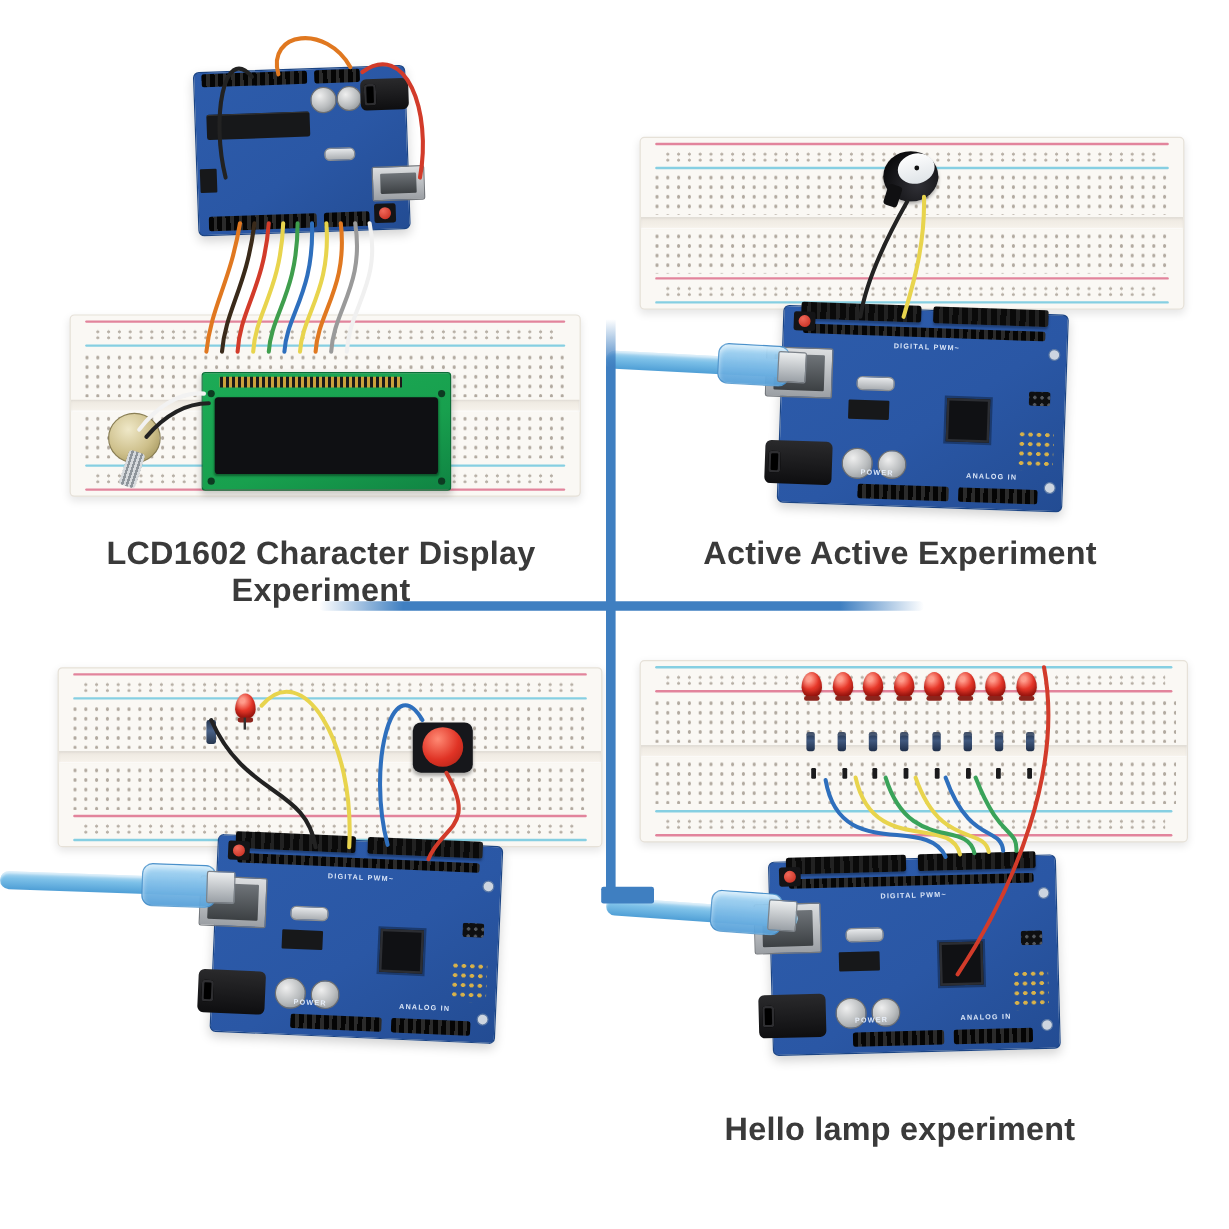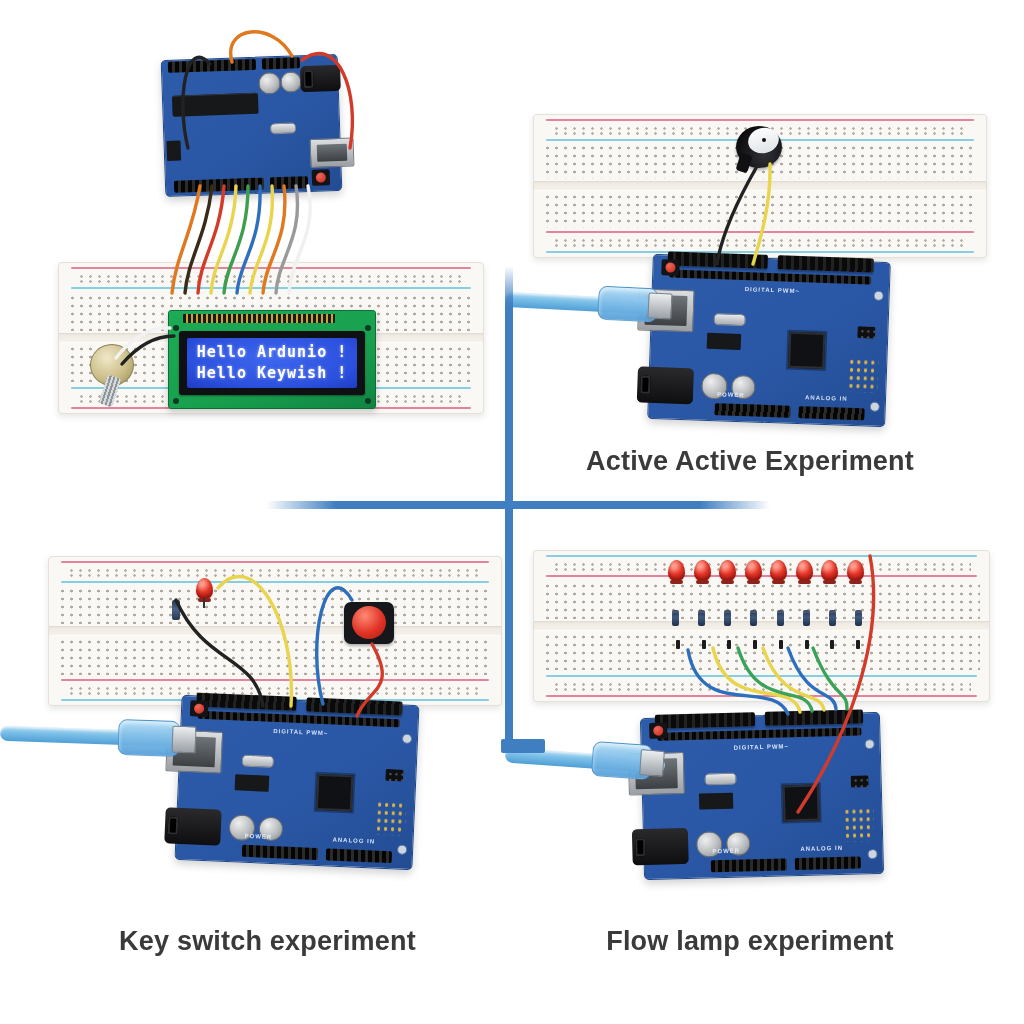--- a/index.html
+++ b/index.html
@@ -159,31 +159,28 @@
       </div>
     </div>
 
     <div class="lcd" style="left:168px;top:310px;width:206px;height:97px;">
       <div class="pins" style="left:14px;top:3px;width:152px;height:9px;"></div>
       <div class="mount" style="left:4px;top:14px;"></div>
       <div class="mount" style="right:4px;top:14px;"></div>
       <div class="mount" style="left:4px;bottom:4px;"></div>
       <div class="mount" style="right:4px;bottom:4px;"></div>
       <div class="bezel" style="left:10px;top:20px;width:186px;height:64px;"></div>
-      <div class="screen" style="left:18px;top:27px;width:170px;height:50px;">
-        <div class="row">Hello Ardunio !</div>
-        <div class="row">Hello Keywish !</div>
-      </div>
     </div>
 
     <div class="pot" style="left:90px;top:344px;width:52px;height:70px;">
       <div class="body"></div>
       <div class="shaft"></div>
     </div>
 
+    <h2 class="caption" style="left:15px;top:446px;width:505px;">LCD1602 Character Display Experiment</h2>
   </div>
 
   <div class="quad">
 
     <div class="breadboard" style="left:533px;top:114px;width:452px;height:142px;">
       <div class="rail red-first" style="top:3px;">
         <span class="line-a"></span>
           <span class="line-b"></span>
           <span class="rail-dots"></span>
       </div>
@@ -285,21 +282,20 @@
       <span class="silk" style="left:68px;top:134px;">POWER</span>
       <span class="silk" style="left:156px;top:134px;">ANALOG IN</span>
     </div>
 
     <div class="cable">
       <div class="line" style="left:0px;top:729px;width:190px;height:15px;transform:rotate(2deg);"></div>
       <div class="head" style="left:118px;top:720px;width:60px;height:34px;transform:rotate(2deg);"></div>
       <div class="metal" style="left:172px;top:726px;width:22px;height:25px;transform:rotate(2deg);"></div>
     </div>
 
-    <h2 class="caption" style="left:15px;top:926px;width:505px;">Key switch experiment</h2>
   </div>
 
   <div class="quad">
 
     <div class="breadboard" style="left:533px;top:550px;width:455px;height:150px;">
       <div class="rail blue-first" style="top:3px;">
         <span class="line-a"></span>
           <span class="line-b"></span>
           <span class="rail-dots"></span>
       </div>
@@ -366,21 +362,21 @@
       <span class="silk" style="left:68px;top:131px;">POWER</span>
       <span class="silk" style="left:156px;top:131px;">ANALOG IN</span>
     </div>
 
     <div class="cable">
       <div class="line" style="left:505px;top:753px;width:160px;height:15px;transform:rotate(4deg);"></div>
       <div class="head" style="left:592px;top:743px;width:58px;height:33px;transform:rotate(4deg);"></div>
       <div class="metal" style="left:640px;top:750px;width:22px;height:24px;transform:rotate(4deg);"></div>
     </div>
 
-    <h2 class="caption" style="left:533px;top:926px;width:434px;">Flow lamp experiment</h2>
+    <h2 class="caption" style="left:533px;top:926px;width:434px;">Hello lamp experiment</h2>
   </div>
 
   <svg class="wires-layer" width="1024" height="1024" viewBox="0 0 1024 1024">
 
     <path d="M 200,186 C 192,235 176,255 172,293" stroke="#e07820"></path>
     <path d="M 212,186 C 206,238 188,258 185,293" stroke="#3a2a1a"></path>
     <path d="M 224,186 C 220,240 200,258 198,293" stroke="#d23b2a"></path>
     <path d="M 236,186 C 234,242 213,260 211,293" stroke="#e8d44d"></path>
     <path d="M 248,186 C 248,244 226,262 224,293" stroke="#3f9e4d"></path>
     <path d="M 260,186 C 262,244 239,262 237,293" stroke="#2e6fbd"></path>

